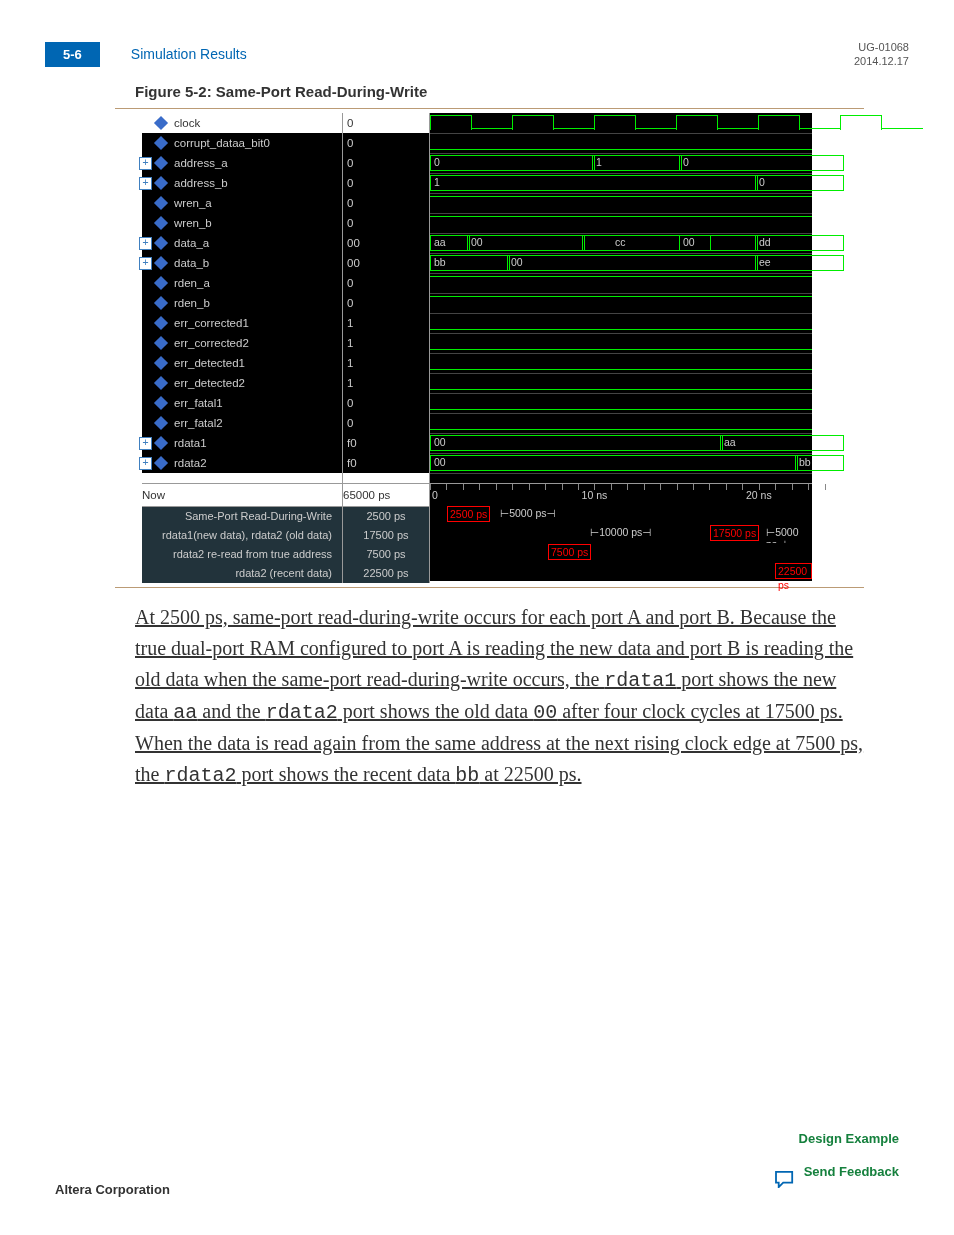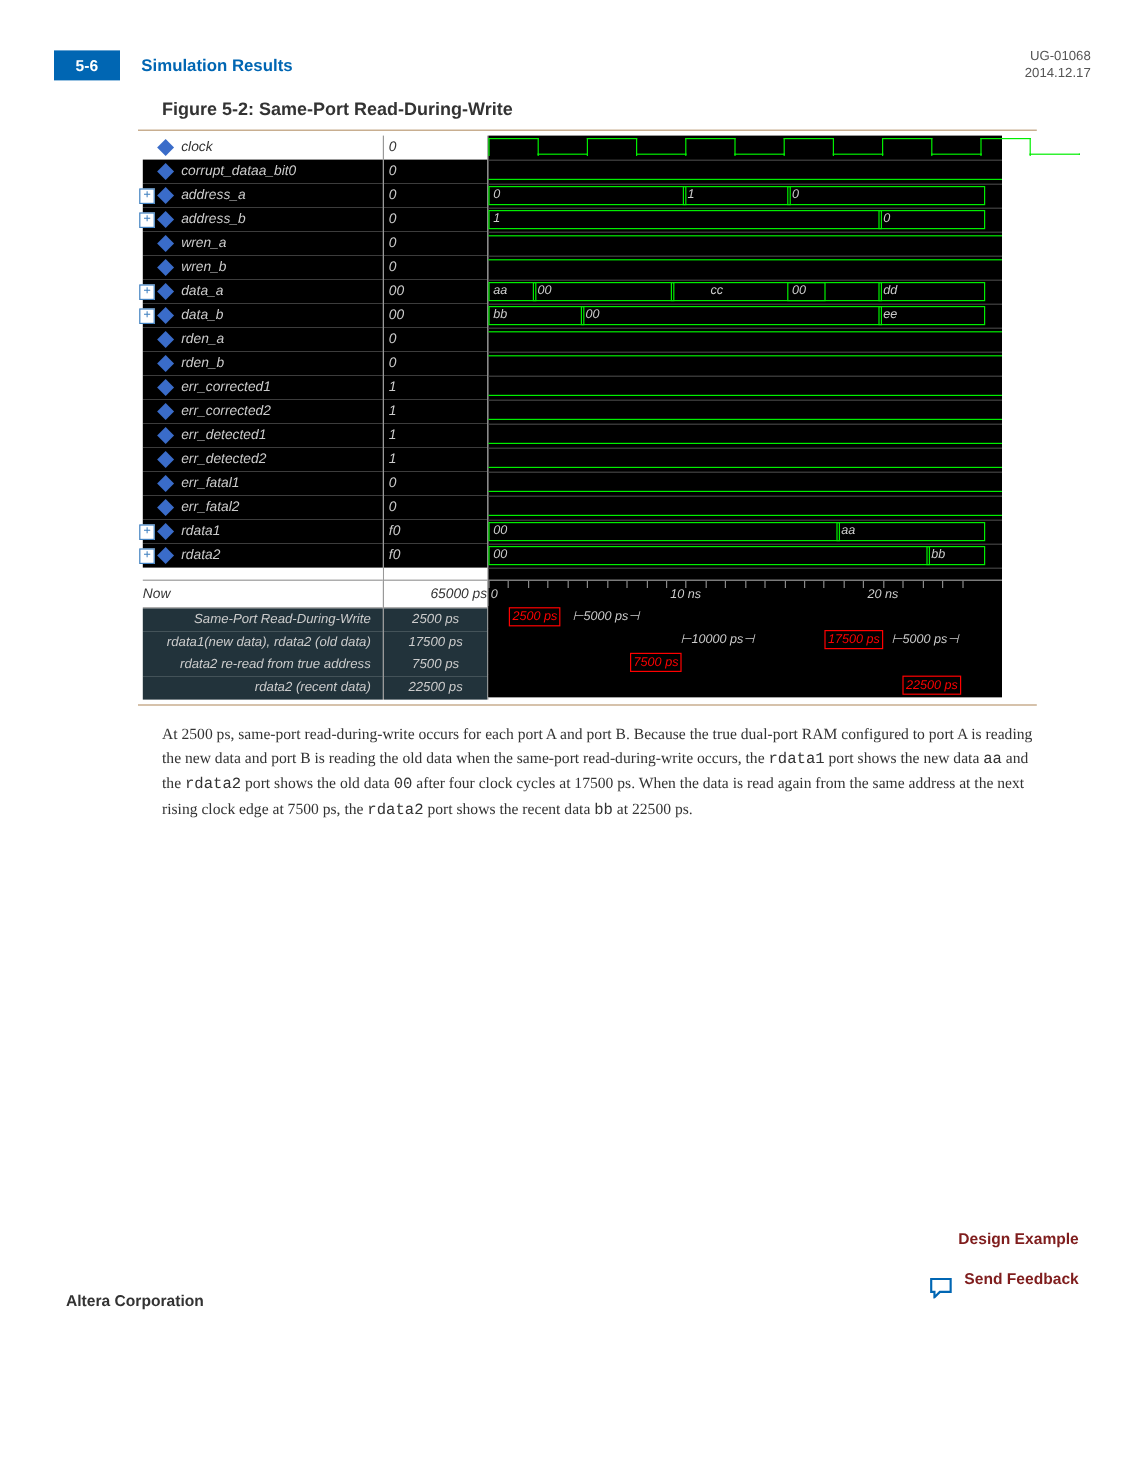--- a/index.html
+++ b/index.html
@@ -29,22 +29,23 @@
   }
   .page-badge {
     background: #0066b3;
     color: #fff;
     padding: 5px 18px;
     font-weight: bold;
     font-size: 13px;
   }
   .section-title {
     color: #0066b3;
-    font-weight: bold;
+    font-weight: normal;
     font-size: 14px;
+    margin-left: 13px;
   }
   .header-right {
     text-align: right;
     font-size: 11px;
     color: #555;
     font-family: Arial, sans-serif;
     line-height: 1.3;
   }
   .figure-title {
     font-family: 'Myriad Pro', Arial, sans-serif;
@@ -58,26 +59,25 @@
     font-size: 14.5px;
     line-height: 1.5;
     color: #333;
   }
   .fig-rule {
     border: none;
     border-top: 1.5px solid #bb9b75;
     margin: 4px 45px 4px 70px;
   }
   .waveform-container {
-    margin: 0 74px;
+    margin: 0 97px;
     display: flex;
     font-family: Verdana, sans-serif;
     font-size: 11.5px;
     color: #333;
-    font-style: italic;
   }
   .wf-left {
     width: 200px;
     border-right: 1px solid #999;
   }
   .wf-mid {
     width: 86px;
     border-right: 1px solid #999;
   }
   .wf-right {
@@ -125,21 +125,21 @@
     background: #fff;
   }
   .wf-now {
     height: 22px;
     line-height: 22px;
     text-align: left;
     padding-right: 10px;
     border-top: 1px solid #999;
     border-bottom: 1px solid #999;
   }
-  .wf-mid .wf-now { text-align: right; padding-right: 0; }
+  .wf-mid .wf-now { text-align: left; padding-right: 0; }
   .cursor-row {
     height: 19px;
     line-height: 19px;
     text-align: right;
     padding-right: 10px;
     color: #ccc;
     background: #22333b;
     font-size: 11px;
   }
   .wf-mid .cursor-row { text-align: center; padding-right: 0; }
@@ -193,36 +193,37 @@
   }
   .redbox{
     position:absolute;border:1px solid #f00;color:#f00;
     font-size:10.5px;padding:0 2px;height:14px;line-height:14px;top:1px;
   }
   .cur-marker{
     position:absolute;color:#ccc;font-size:10.5px;top:2px;
   }
   .body-para{
     margin: 14px 45px 14px 90px;
-    font-size:13px;
+    font-size:20px;
     line-height:1.55;
+    text-decoration:underline;
   }
   .code{font-family:'Courier New',monospace;}
   .footer{
     display:flex;
     justify-content:space-between;
     align-items:flex-end;
     margin-top:340px;
     font-family:'Myriad Pro',Arial,sans-serif;
     font-size:13px;
     padding:0 10px;
   }
   .footer-left{font-weight:bold;color:#333;}
   .footer-right{text-align:right;}
-  .footer-right a{color:#7f1d1d;font-weight:bold;text-decoration:none;display:block;margin-bottom:18px;}
+  .footer-right a{color:#15803d;font-weight:bold;text-decoration:none;display:block;margin-bottom:18px;}
   .feedback{display:flex;align-items:center;justify-content:flex-end;gap:8px;}
   .feedback svg{width:22px;height:18px;}
 </style>
 </head>
 <body>
 
 <div class="page">
   <div class="header">
     <div class="header-left">
       <span class="page-badge">5-6</span>

